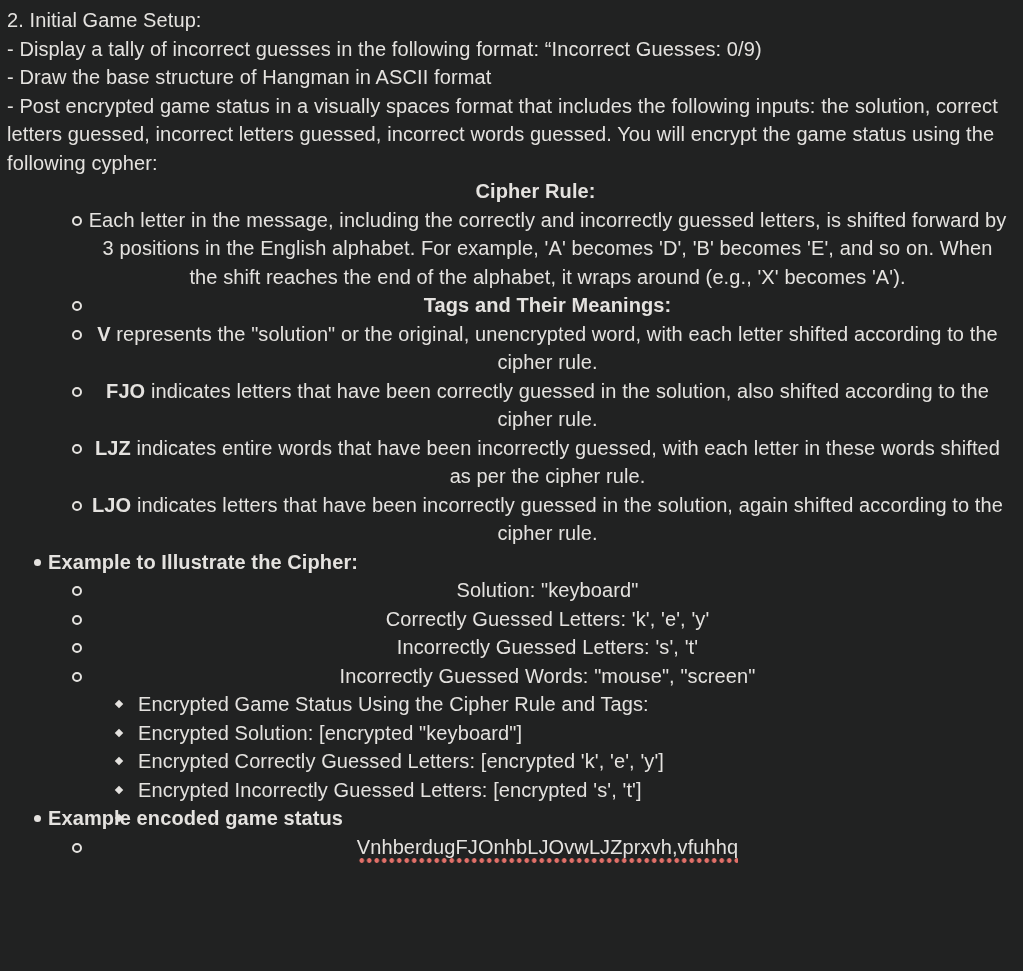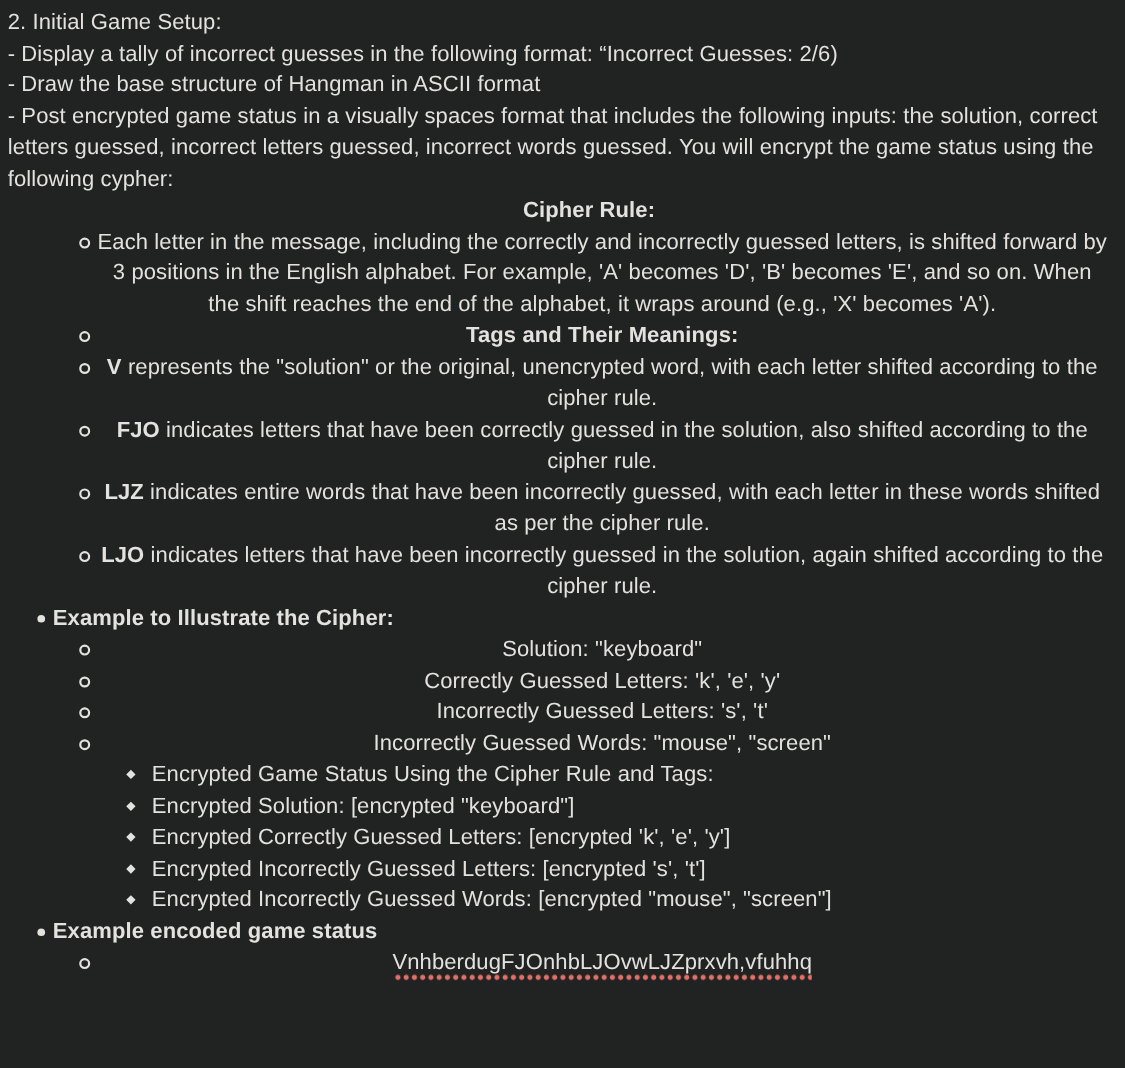--- a/index.html
+++ b/index.html
@@ -46,21 +46,21 @@
     padding-bottom: 6px;
   }
 </style>
 </head>
 <body style="background: rgb(33, 34, 34); color: rgb(228, 226, 223);">
 
 <div class="doc">
 
   <p class="p">2. Initial Game Setup:</p>
 
-  <p class="p">- Display a tally of incorrect guesses in the following format: “Incorrect Guesses: 2/6)</p>
+  <p class="p">- Display a tally of incorrect guesses in the following format: “Incorrect Guesses: 0/9)</p>
   <p class="p">- Draw the base structure of Hangman in ASCII format</p>
   <p class="p">- Post encrypted game status in a visually spaces format that includes the following inputs: the solution, correct letters guessed, incorrect letters guessed, incorrect words guessed. You will encrypt the game status using the following cypher:</p>
 
   <p class="p h-cipher">Cipher Rule:</p>
 
   <div class="item lvl2">
     <span class="marker m-circle"></span>
     <span class="bold"></span><span>Each letter in the message, including the correctly and incorrectly guessed letters, is shifted forward by 3 positions in the English alphabet. For example, 'A' becomes 'D', 'B' becomes 'E', and so on. When the shift reaches the end of the alphabet, it wraps around (e.g., 'X' becomes 'A').</span>
   </div>
   <div class="item lvl2">
@@ -117,21 +117,20 @@
   <div class="item lvl3">
     <span class="marker m-diamond"></span>
     <span>Encrypted Correctly Guessed Letters: [encrypted 'k', 'e', 'y']</span>
   </div>
   <div class="item lvl3">
     <span class="marker m-diamond"></span>
     <span>Encrypted Incorrectly Guessed Letters: [encrypted 's', 't']</span>
   </div>
   <div class="item lvl3">
     <span class="marker m-diamond"></span>
-    <span>Encrypted Incorrectly Guessed Words: [encrypted "mouse", "screen"]</span>
   </div>
 
   <div class="item lvl1">
     <span class="marker m-disc"></span>
     <span class="bold">Example encoded game status</span>
   </div>
   <div class="item lvl2">
     <span class="marker m-circle"></span>
     <span class="spell-error">VnhberdugFJOnhbLJOvwLJZprxvh,vfuhhq</span>
   </div>

